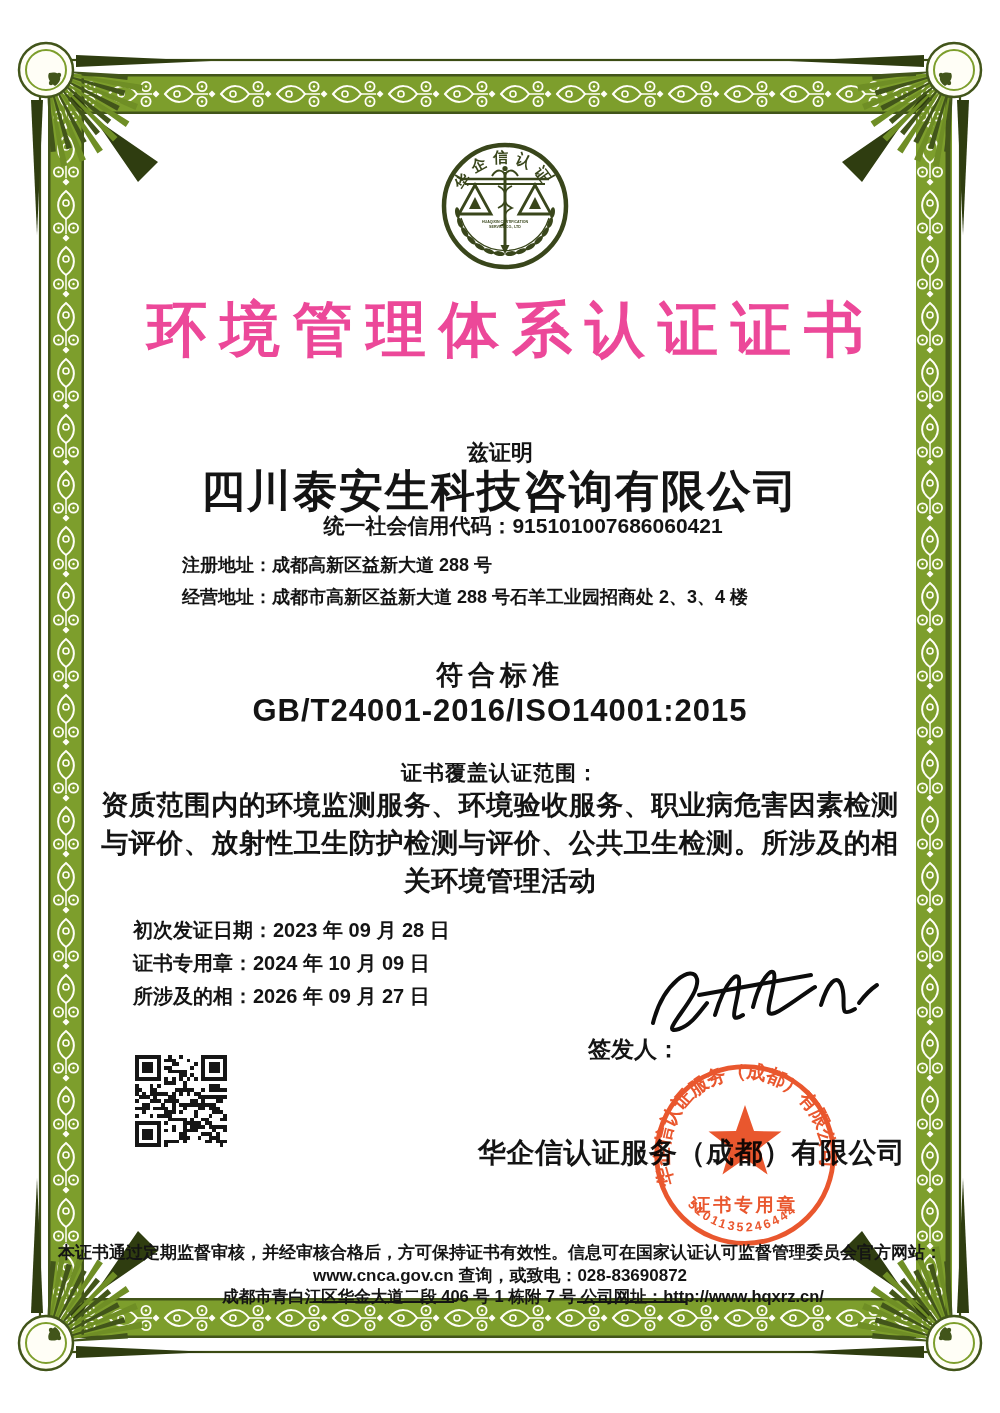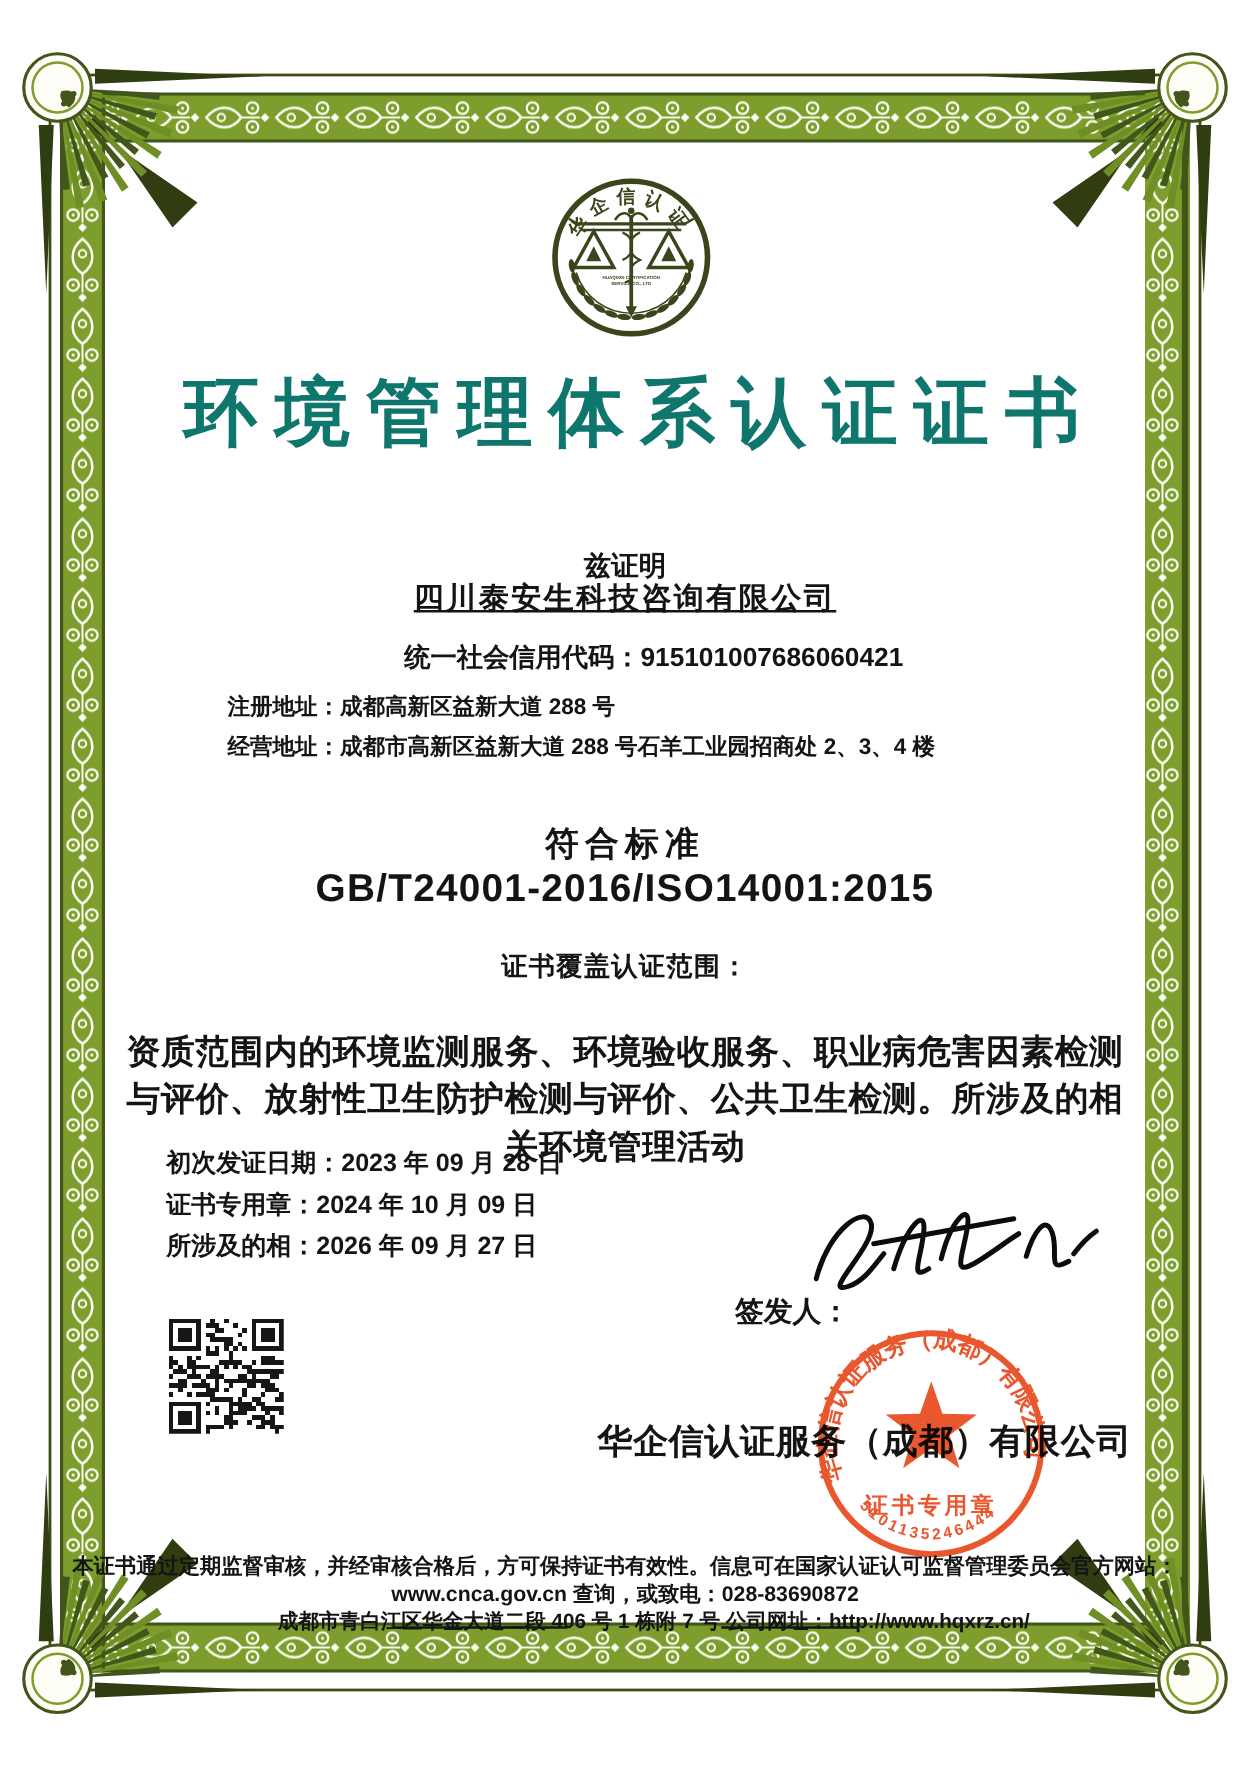--- a/index.html
+++ b/index.html
@@ -6,30 +6,30 @@
   .page{
     position:relative;width:1000px;height:1413px;background:#ffffff;
     font-family:"Liberation Sans","DejaVu Sans",sans-serif;color:#141414;
     overflow:hidden;margin:0 auto;
   }
   .t{position:absolute;white-space:nowrap;font-weight:700;}
   .ctr{left:0;right:0;text-align:center;}
   .border-svg,.logo-svg,.qr-svg,.sig-svg,.seal-svg{position:absolute;}
   .border-svg{left:0;top:0;}
   .logo-svg{left:437px;top:138px;}
-  .title{top:290px;font-size:60px;letter-spacing:13px;color:#0f766e;margin-left:24px;}
+  .title{top:290px;font-size:60px;letter-spacing:13px;color:#ec4899;margin-left:24px;}
   .regline{top:387px;right:138px;font-size:20px;letter-spacing:.5px;}
   .certify-intro{top:438px;font-size:22px;}
-  .company{top:462px;font-size:24px;letter-spacing:2px;text-decoration:underline;}
+  .company{top:462px;font-size:44px;letter-spacing:2px;}
   .credit{top:512px;font-size:21px;margin-left:46px;}
   .addr{left:182px;font-size:18px;}
   .std-head{top:657px;font-size:27px;letter-spacing:5px;}
   .std-code{top:693px;font-size:31px;letter-spacing:1px;}
   .scope-head{top:759px;font-size:21px;letter-spacing:1px;}
-  .scope-line{font-size:27px;letter-spacing:.5px;margin-top:36px;}
+  .scope-line{font-size:27px;letter-spacing:.5px;}
   .dateline{left:133px;font-size:20px;}
   .signer{left:588px;top:1034px;font-size:23px;}
   .issuer{left:478px;top:1134px;font-size:28px;letter-spacing:.5px;}
   .qr-svg{left:135px;top:1055px;width:92px;height:92px;shape-rendering:crispEdges;}
   .sig-svg{left:615px;top:945px;}
   .seal-svg{left:649px;top:1059px;mix-blend-mode:multiply;opacity:.92;}
   .f1{top:1241px;font-size:17px;}
   .f2{top:1264px;font-size:17px;}
   .f3{top:1286px;font-size:16.5px;padding-left:46px;}
   .uline{border-bottom:2px solid #141414;padding-bottom:16px;}

